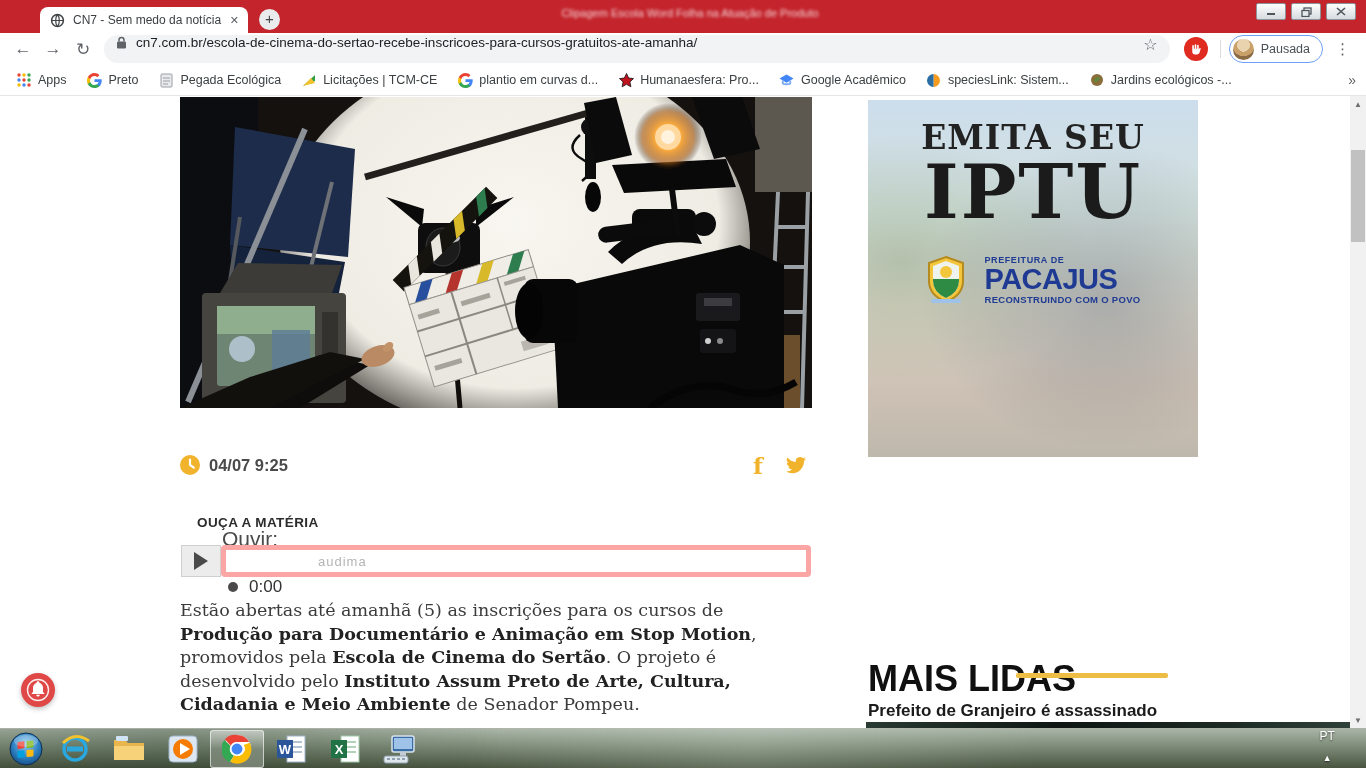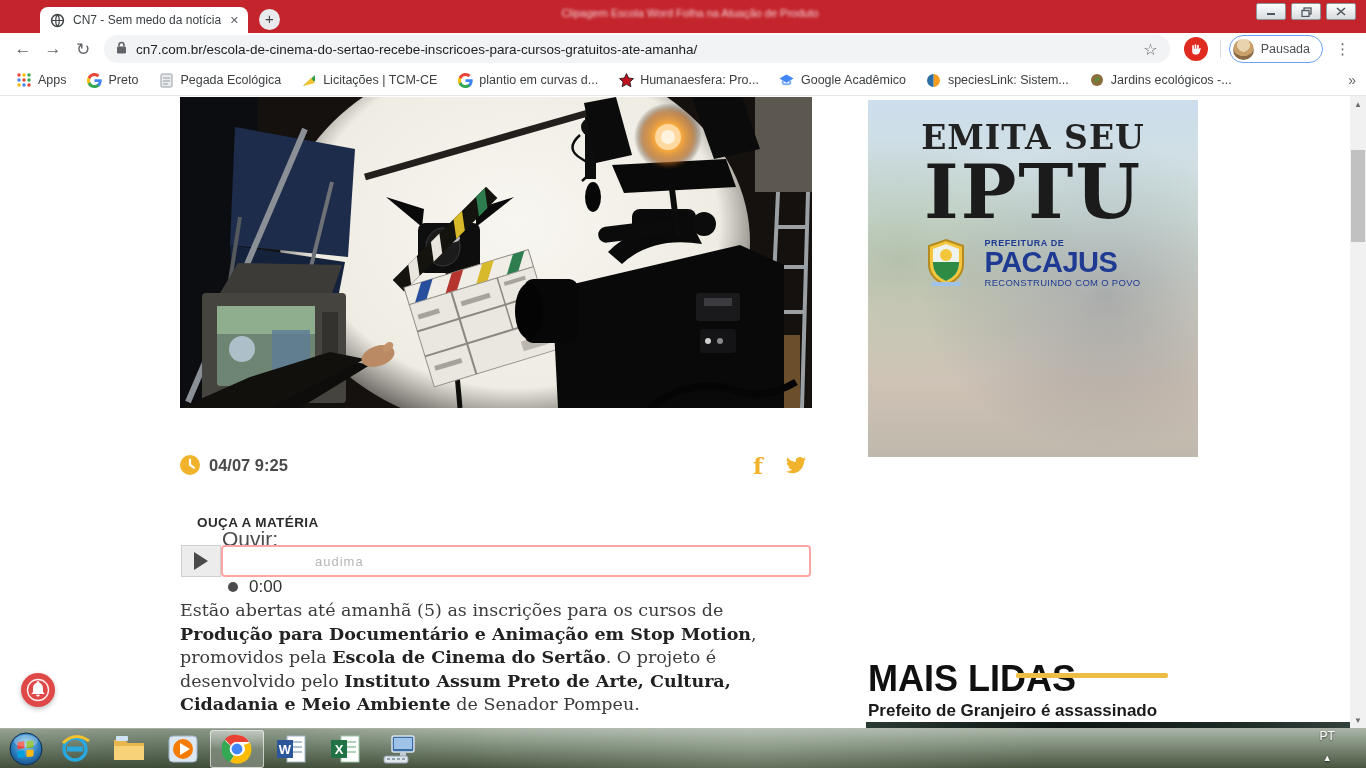--- a/index.html
+++ b/index.html
@@ -19,21 +19,21 @@
   .tab-close { font-size:11px; color:#5f6368; cursor:default; }
   .newtab { position:absolute; left:259px; top:9px; width:21px; height:21px; border-radius:50%;
     background:#e9ebec; color:#444; font-size:15px; line-height:20px; text-align:center; }
 
   
   .toolbar { position:absolute; left:0; top:33px; width:1366px; height:32px; background:#fff;
     display:flex; align-items:center; padding:0 8px; }
   .nav-ico { width:30px; height:28px; display:flex; align-items:center; justify-content:center;
     font-size:17px; color:#5f6368; }
   .omnibox { flex:1; height:28px; background:#f1f3f4; border-radius:14px; display:flex;
-    align-items:center; padding:0 12px; gap:9px; margin:0 6px; min-width:0; }
+    padding:0 12px; gap:9px; margin:0 6px; min-width:0; }
   .url-text { font-size:13.5px; color:#202124; flex:1; white-space:nowrap; overflow:hidden; }
   .star { font-size:16px; color:#5f6368; }
   .ext-adblock { width:24px; height:24px; border-radius:50%; background:#df2b20; margin:0 8px;
     display:flex; align-items:center; justify-content:center; }
   .tb-sep { width:1px; height:18px; background:#dadce0; margin:0 4px; }
   .profile-chip { height:28px; border:1.5px solid #6da1f7; border-radius:14px; display:flex;
     align-items:center; gap:7px; padding:2px 12px 2px 3px; margin:0 4px; }
   .avatar { width:21px; height:21px; border-radius:50%;
     background:radial-gradient(circle at 50% 30%, #e8d3ae 0 35%, #caa06a 36% 60%, #8a6b45 61% 100%); }
   .chip-label { font-size:12.5px; color:#4a5055; }
@@ -57,21 +57,21 @@
     width:28px; height:28px; }
   .fb-f { font-family:"DejaVu Serif", serif; font-weight:bold; font-size:23px; color:#f1b32b; }
   .listen-label { position:absolute; left:197px; top:419px; font-size:13.5px; font-weight:bold;
     color:#2c2c2c; letter-spacing:.4px; }
   .ouvir { position:absolute; left:222px; top:431px; font-size:21px; color:#4a4a4a; }
   .play-box { position:absolute; left:181px; top:449px; width:40px; height:32px; background:#ececec;
     border:1px solid #cfcfcf; display:flex; align-items:center; justify-content:center; }
   .play-tri { width:0; height:0; border-left:14px solid #4a4a4a; border-top:9px solid transparent;
     border-bottom:9px solid transparent; }
   .audima-field { position:absolute; left:221px; top:449px; width:590px; height:32px; background:#fff;
-    border:2px solid #fca5a5; border-radius:4px; display:flex; align-items:center; padding-left:92px; }
+    border:5px solid #fca5a5; border-radius:4px; display:flex; align-items:center; padding-left:92px; }
   .audima-brand { font-size:13px; color:#b5b5b5; letter-spacing:1px; }
   .time-row { position:absolute; left:228px; top:481px; display:flex; align-items:center; gap:11px; }
   .time-dot { width:10px; height:10px; border-radius:50%; background:#4a4a4a; }
   .time-val { font-size:17px; color:#333; }
   .paragraph { position:absolute; left:180px; top:503px; width:634px;
     font-family:"DejaVu Serif", serif; font-size:17.5px; line-height:23.5px; color:#3b3b3b; }
   .paragraph b { color:#222; }
 
   
   .ad { position:absolute; left:868px; top:4px; width:330px; height:357px; overflow:hidden;
@@ -80,25 +80,25 @@
       radial-gradient(ellipse at 72% 55%, rgba(55,70,95,.30), transparent 55%),
       radial-gradient(ellipse at 10% 45%, rgba(90,120,70,.28), transparent 45%),
       linear-gradient(rgba(255,255,255,.55), rgba(255,255,255,.42)),
       linear-gradient(180deg, #8fb4d6 0%, #a8c3b8 32%, #bab39a 58%, #a58f78 82%, #8f8570 100%); }
   .ad-line1 { margin-top:18px; font-family:"DejaVu Serif", serif; font-weight:bold; font-size:33px;
     color:#222; letter-spacing:1px; }
   .ad-line2 { font-family:"DejaVu Serif", serif; font-weight:bold; font-size:74px; line-height:.95;
     color:#1b1b1b; letter-spacing:2px; }
   .ad-line3 { font-family:"DejaVu Serif", serif; font-weight:bold; font-size:64px; line-height:.95;
     color:#e5731c; letter-spacing:2px; }
-  .ad-logo { margin-top:11px; display:flex; align-items:flex-end; justify-content:center; gap:17px; }
+  .ad-logo { margin-top:28px; display:flex; align-items:flex-end; justify-content:center; gap:17px; }
   .ad-org-txt { text-align:left; }
   .ad-org-small { font-size:9px; font-weight:bold; color:#1f3a93; letter-spacing:.6px; }
   .ad-org { font-size:29px; font-weight:bold; color:#1f3a93; letter-spacing:-.5px; line-height:1; }
-  .ad-slogan { font-size:9.5px; font-weight:normal; color:#1f3a93; letter-spacing:.3px; }
+  .ad-slogan { font-size:9.5px; font-weight:bold; color:#1f3a93; letter-spacing:.3px; }
   .ad-pill { display:inline-block; margin-top:9px; background:#1f3a93; border:2px solid #41539f;
     border-radius:16px; padding:5px 16px; color:#fff; font-weight:bold; font-size:12.5px;
     letter-spacing:.5px; }
   .mais-lidas { position:absolute; left:868px; top:562px; font-size:36px; font-weight:800; color:#101010; }
   .gold-line { position:absolute; left:1016px; top:577px; width:152px; height:5px; background:#eebd45;
     border-radius:2px; }
   .mr-item { position:absolute; left:868px; top:605px; width:480px; font-size:17px; font-weight:bold;
     color:#1b1b1b; }
   .dark-strip { position:absolute; left:866px; top:626px; width:484px; height:6px;
     background:linear-gradient(90deg,#2a3b33,#0e1512 40%,#1d2a24 75%,#30413a); }

